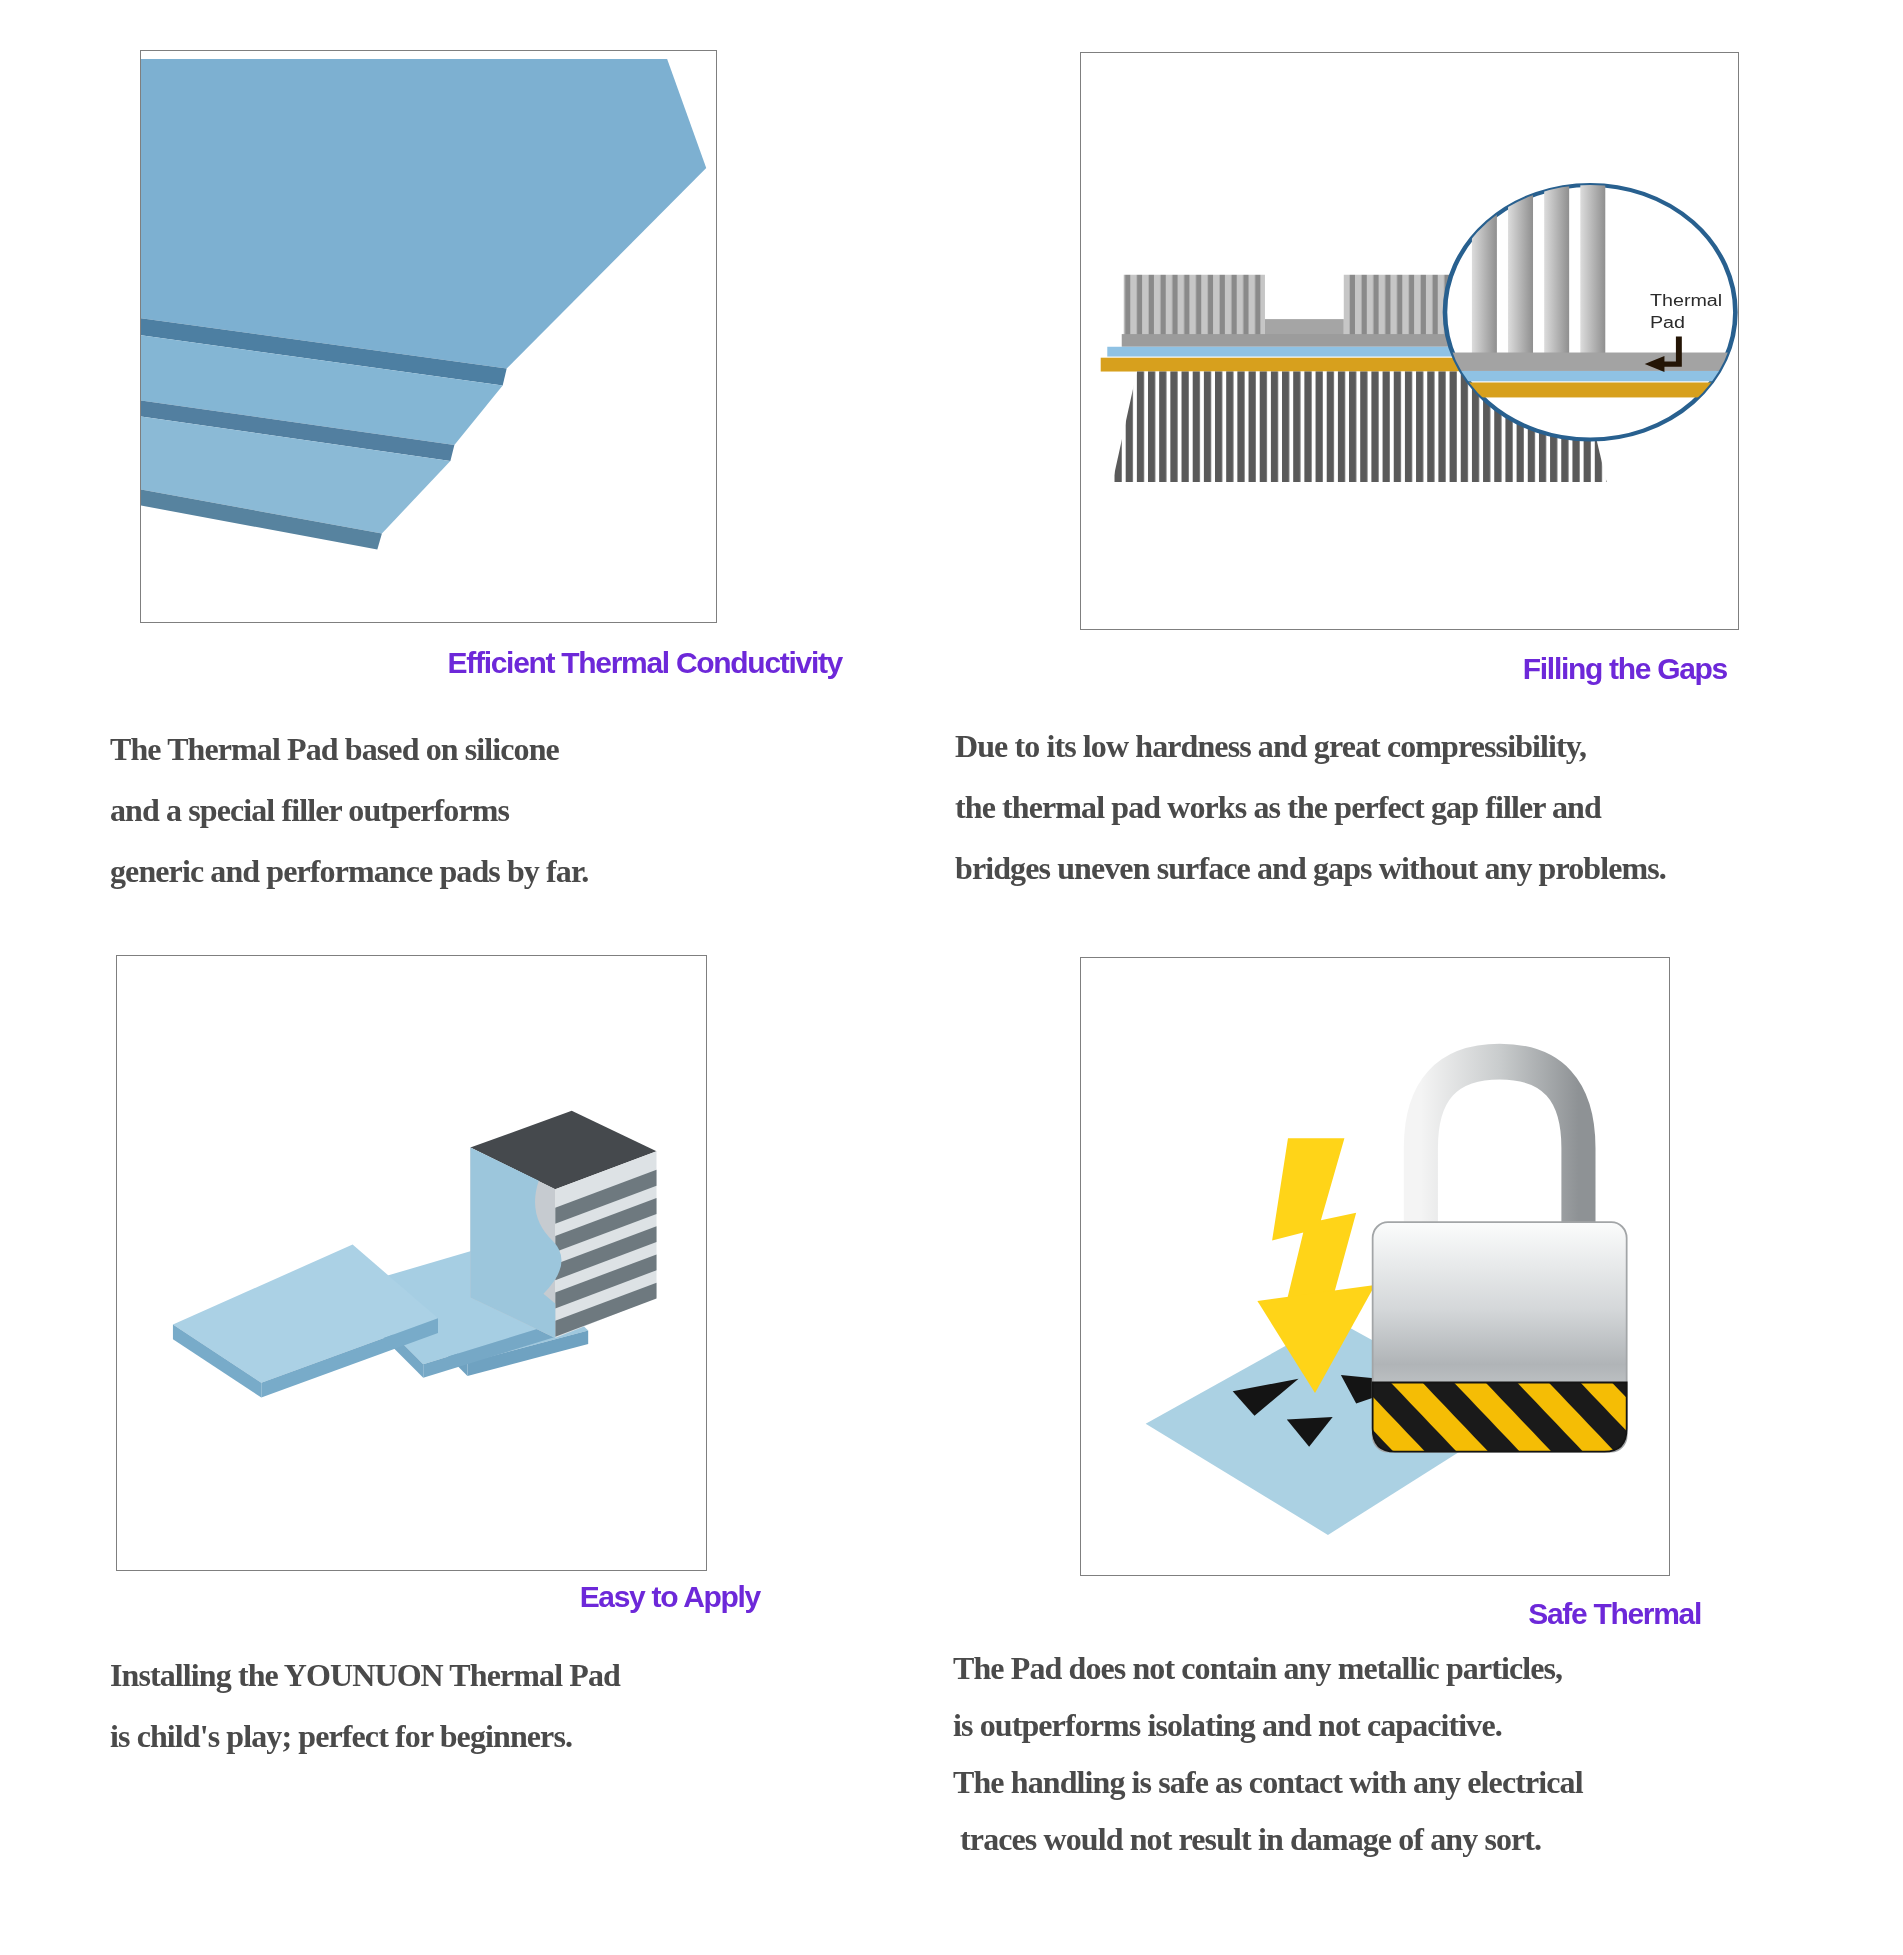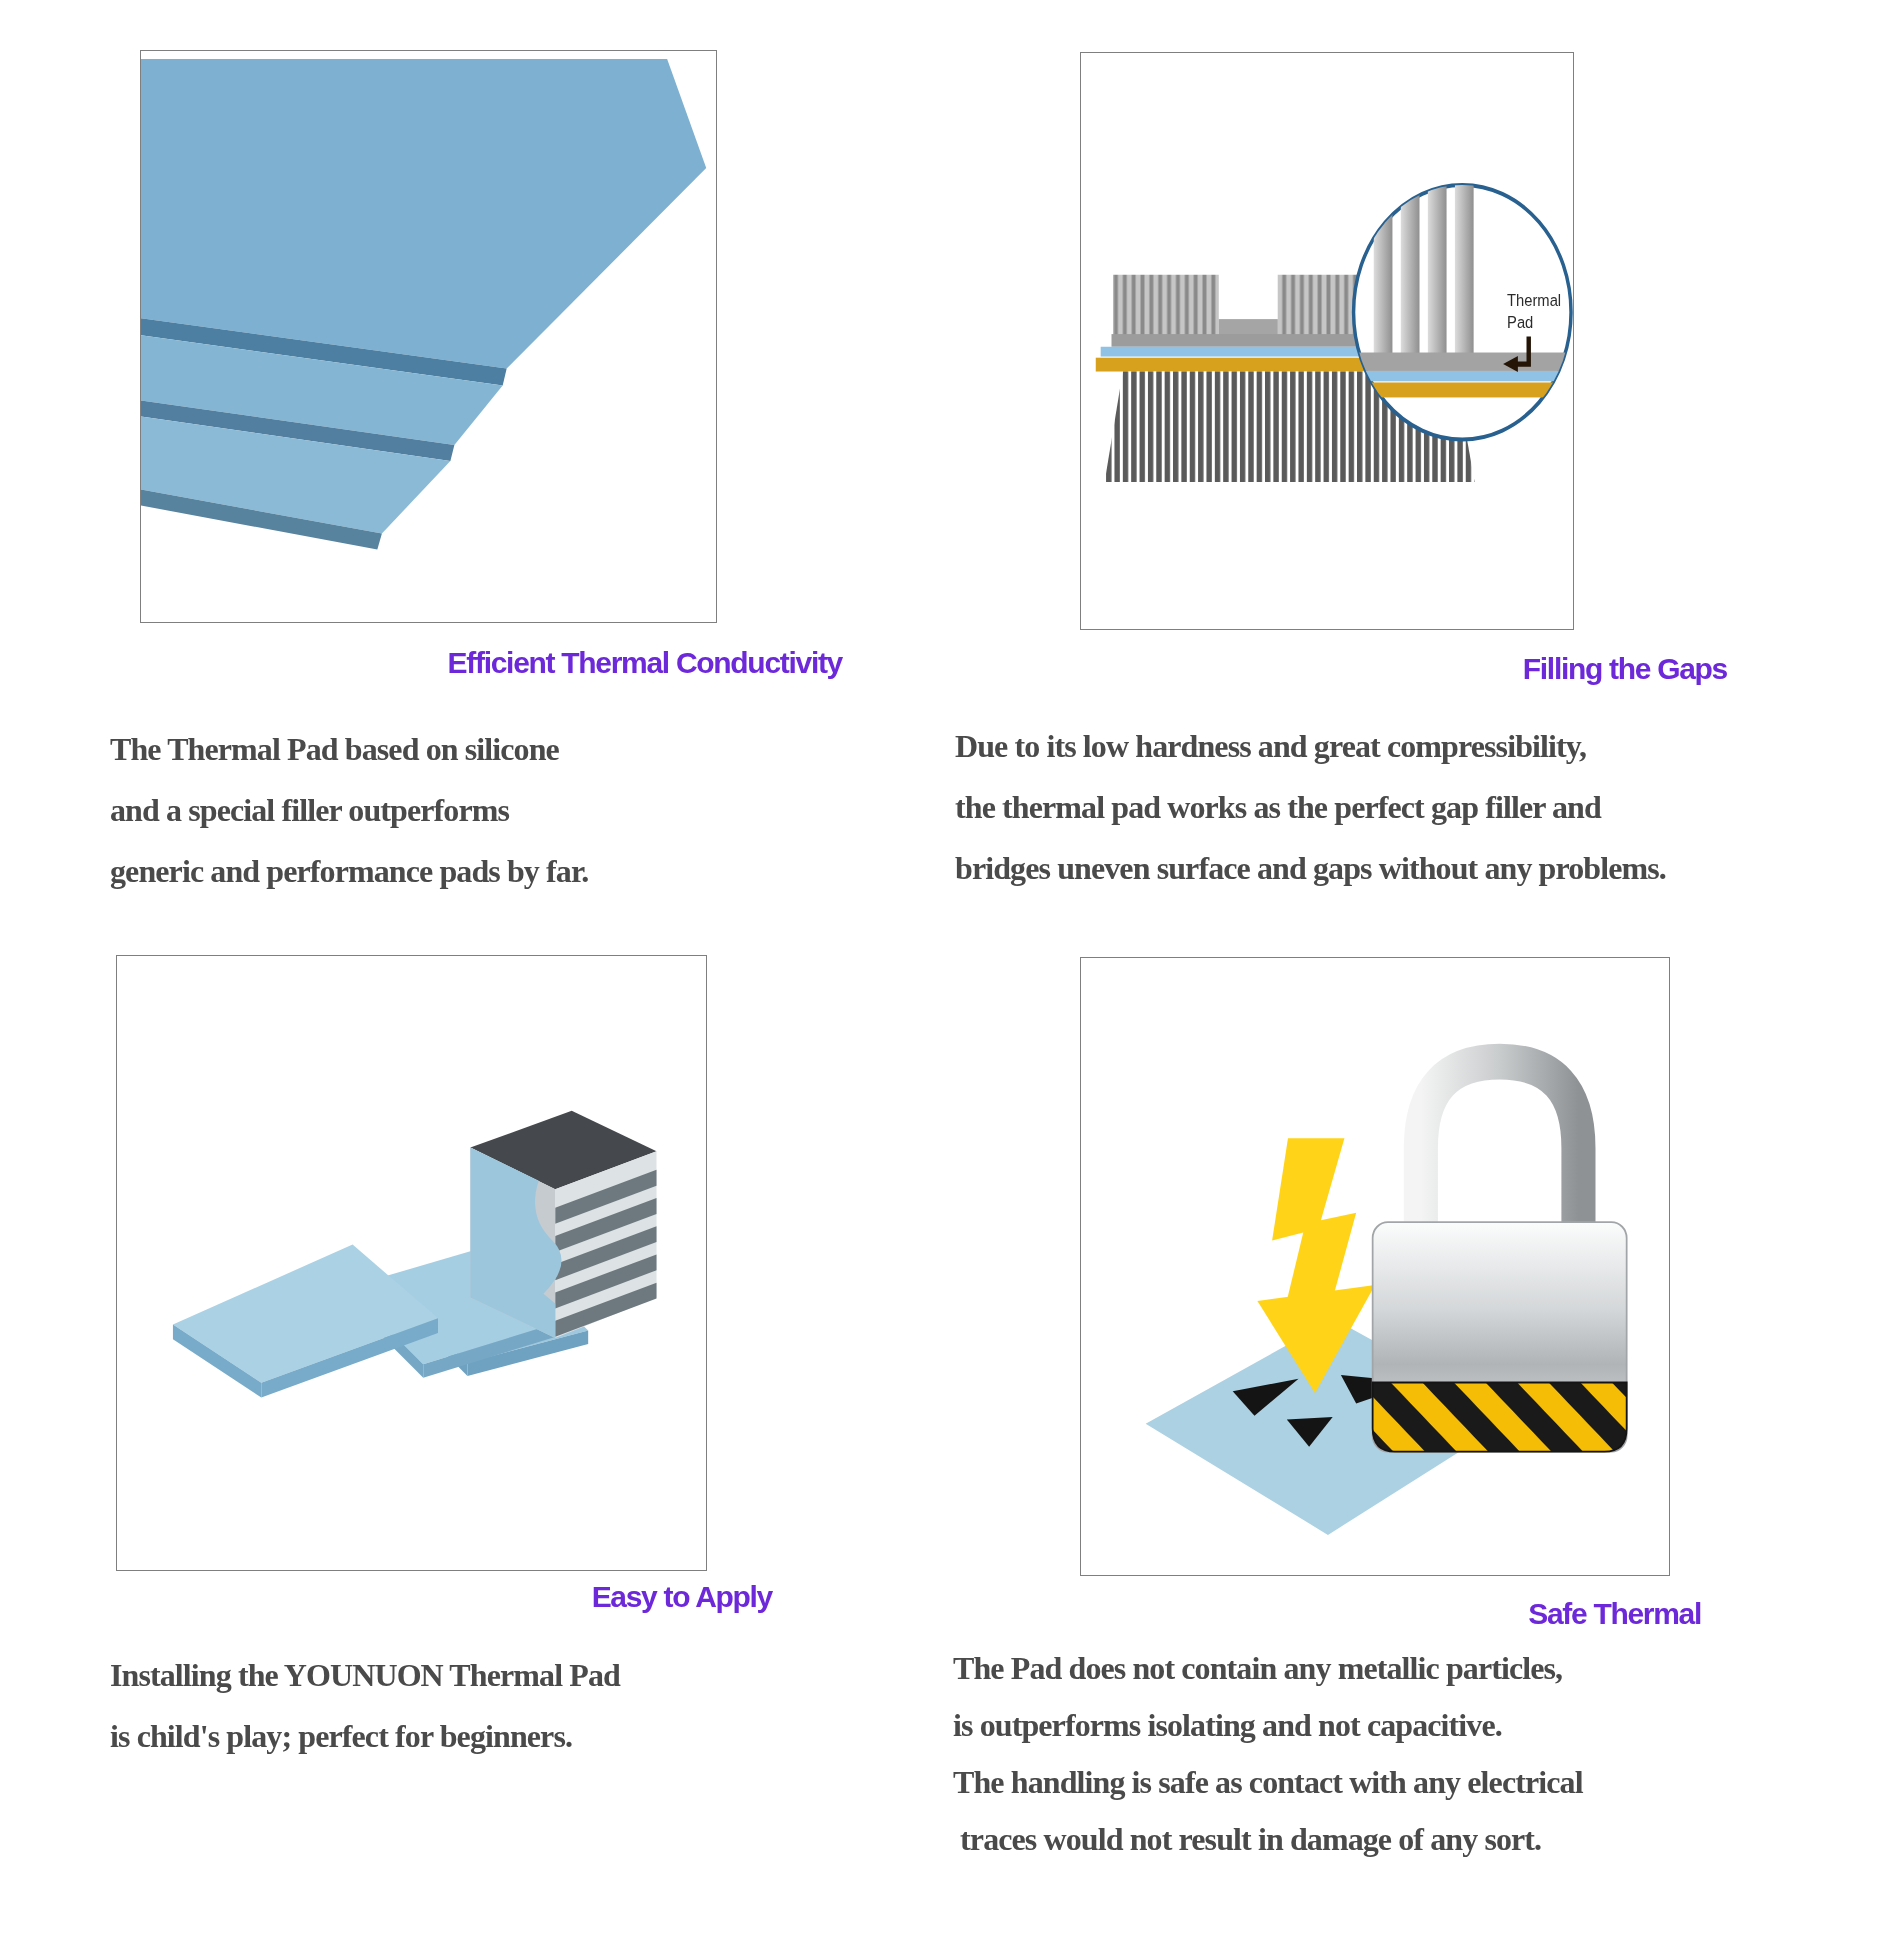--- a/index.html
+++ b/index.html
@@ -14,36 +14,36 @@
   }
   figure.imgbox {
     position: absolute;
     margin: 0;
     border: 1.7px solid #7f7f7f;
     background: #ffffff;
     overflow: hidden;
   }
   .imgbox svg { display: block; width: 100%; height: 100%; }
   .box1 { left: 140px;  top: 50px;  width: 577px; height: 573px; }
-  .box2 { left: 1080px; top: 52px;  width: 494px; height: 578px; text-decoration: underline; }
+  .box2 { left: 1080px; top: 52px;  width: 659px; height: 578px; text-decoration: underline; }
   .box3 { left: 116px;  top: 955px; width: 591px; height: 616px; }
   .box4 { left: 1080px; top: 957px; width: 590px; height: 619px; }
   .title {
     position: absolute;
     margin: 0;
     font-weight: 700;
     font-size: 30px;
     letter-spacing: -1.3px;
     color: #6d28d9;
     text-align: right;
     white-space: pre;
   }
   .t1 { left: 13px;   top: 646px; width: 829px; }
   .t2 { left: 1036px; top: 643px; width: 691px; margin-top: 9px; }
-  .t3 { left: 12px;    top: 1580px; width: 760px; }
+  .t3 { left: 0px;    top: 1580px; width: 760px; }
   .t4 { left: 1036px; top: 1597px; width: 665px; }
   .bodyblock {
     position: absolute;
     font-weight: 700;
     font-size: 32px;
     letter-spacing: -0.9px;
     color: #4a4a4a;
   }
   .line { white-space: pre; font-family: Liberation Serif, serif; }
   .b1 { left: 110px;  top: 719px; }

